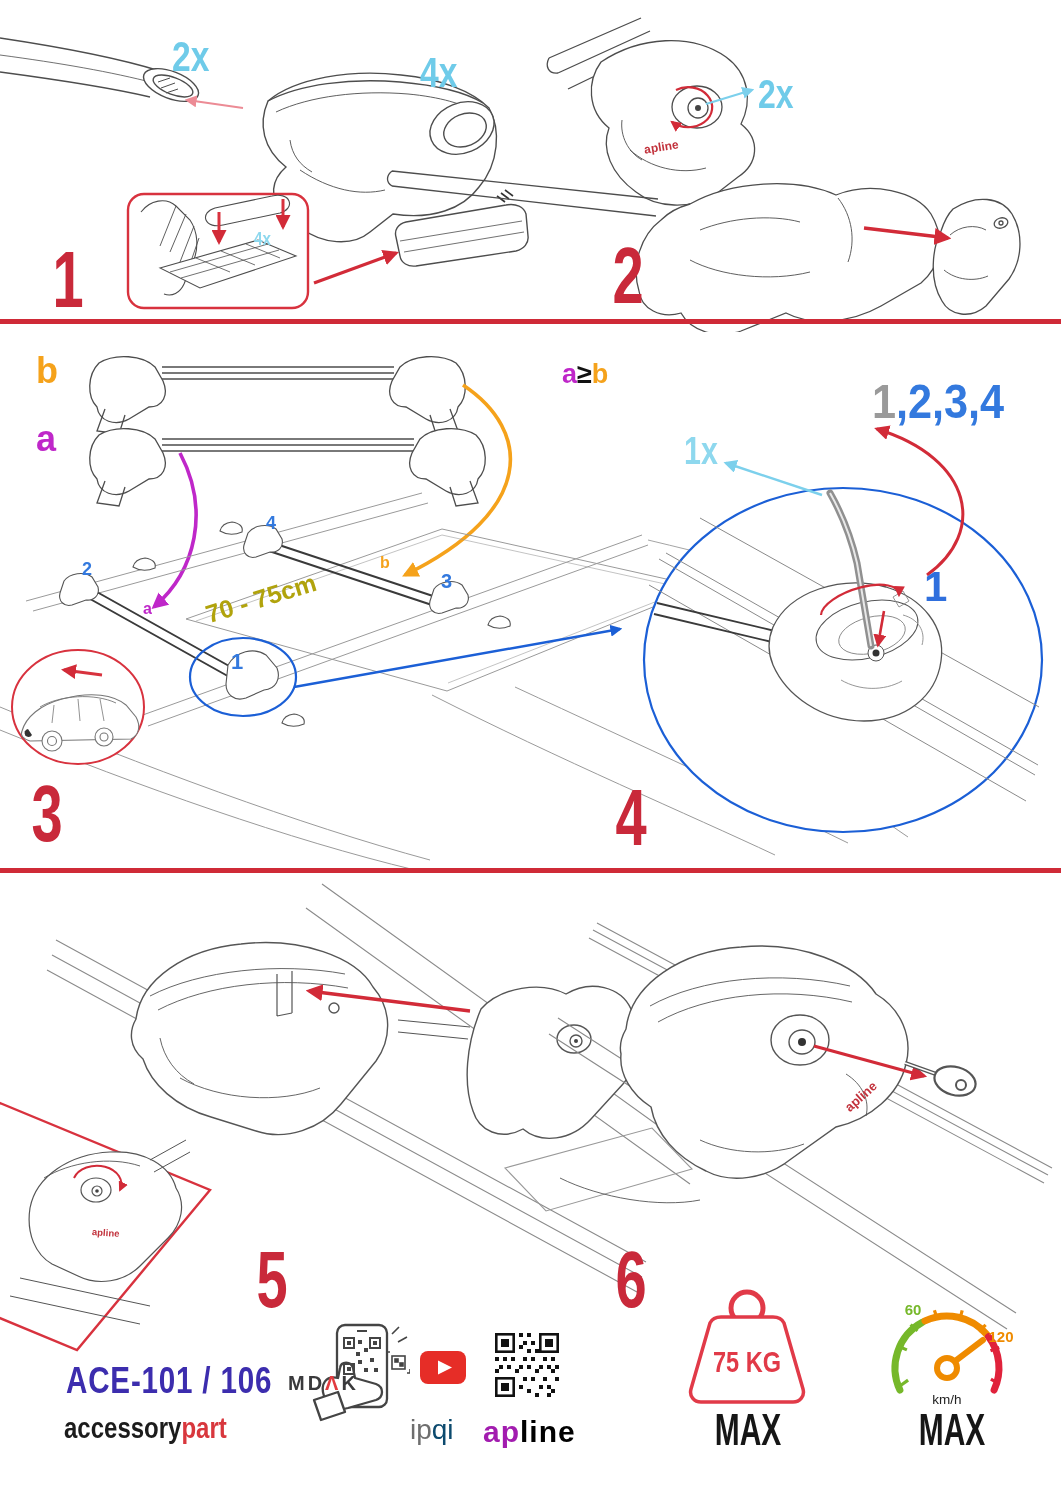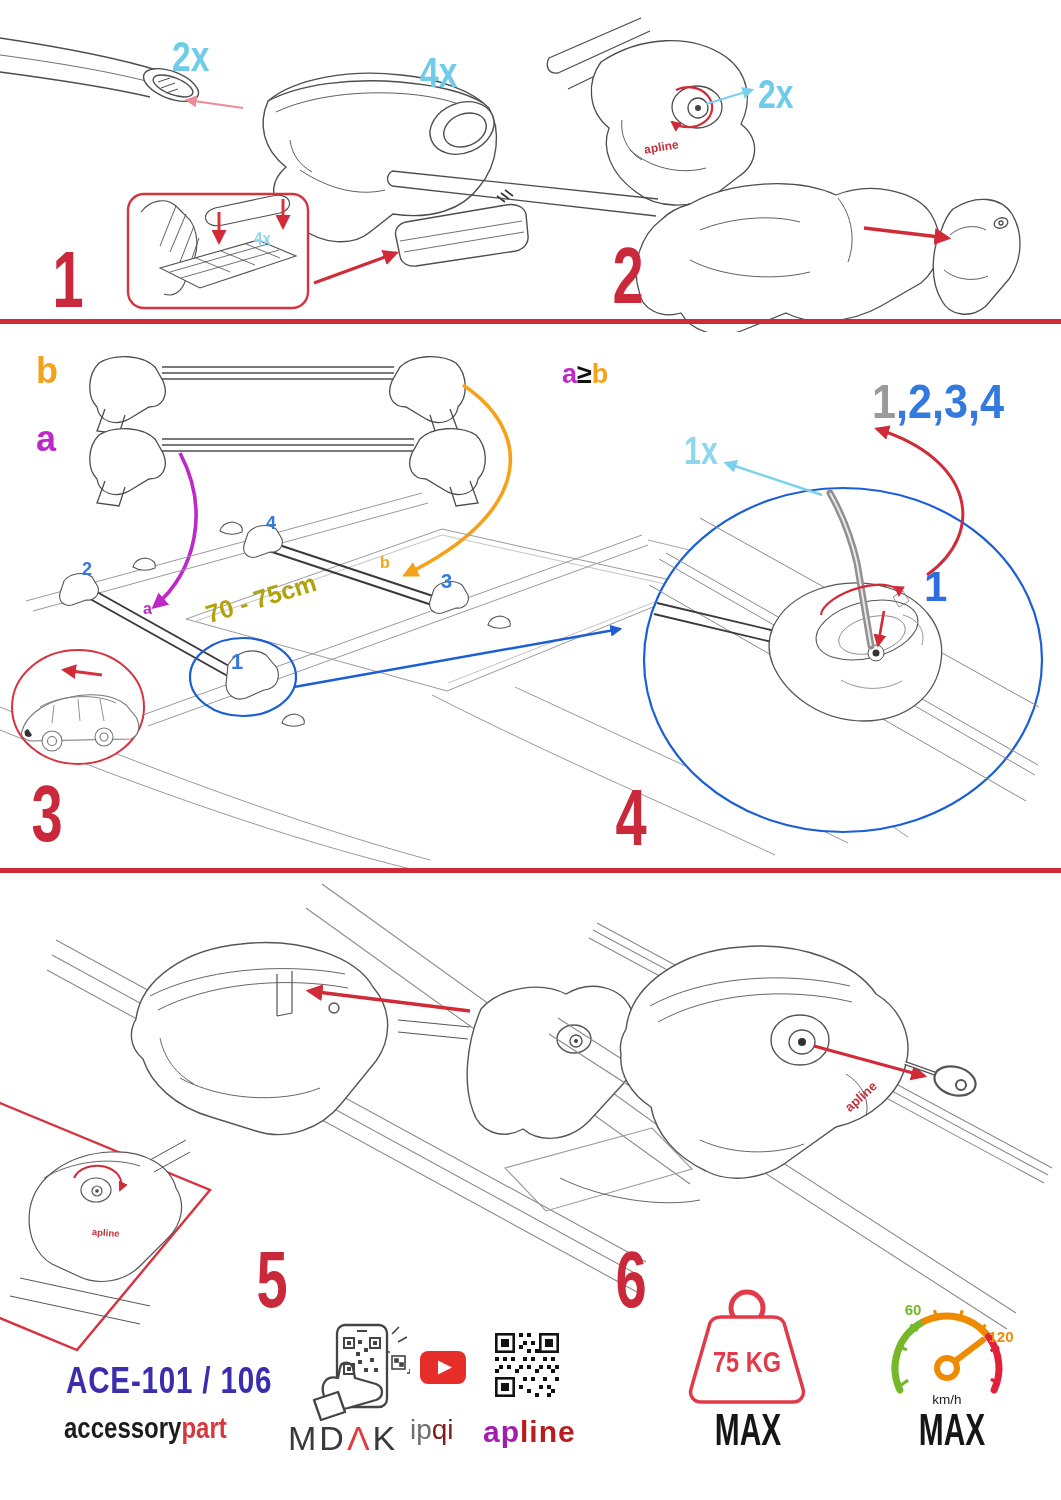--- a/index.html
+++ b/index.html
@@ -323,47 +323,47 @@
     </g>
     <g stroke="#444" stroke-width="1.6" fill="none">
       <path d="M80,16 l7,-7 M86,24 l9,-5"></path>
       <rect x="80" y="38" width="13" height="13"></rect>
       <rect x="83" y="41" width="3" height="3" fill="#444"></rect>
         <rect x="88" y="45" width="3" height="3" fill="#444"></rect>
       <path d="M78,34 h-3 v4 M95,55 h3 v-4"></path>
     </g>
   </svg>
 
-  <div class="lbl" style="left:288px;top:1421px;font-size:34px;font-weight:400;letter-spacing:3px">
+  <div class="lbl" style="left:288px;top:1373px;font-size:20px;font-weight:700;letter-spacing:3px">
     <span style="color:#3a3a3c">MD</span><span style="color:#e23b3f">Λ</span><span style="color:#3a3a3c">K</span>
   </div>
 
   <svg style="left:420px;top:1351px" width="48" height="36" viewBox="0 0 48 36">
     <rect x="0" y="0" width="46" height="33" rx="8" fill="#e62d27"></rect>
     <path d="M18,9.5 L32,16.5 L18,23.5 Z" fill="#fff"></path>
   </svg>
   <div class="lbl" style="left:410px;top:1416px;font-size:28px;font-weight:400">
-    <span style="color:#6e6e6e">ip</span><span style="color:#7f1d1d">qi</span>
+    <span style="color:#6e6e6e">ip</span><span style="color:#0c4a6e">qi</span>
   </div>
 
   <svg style="left:495px;top:1333px" width="64" height="64" viewBox="0 0 64 64">
     <g fill="none" stroke="#111" stroke-width="2.6">
       <rect x="1.3" y="1.3" width="17.4" height="17.4"></rect>
       <rect x="45.3" y="1.3" width="17.4" height="17.4"></rect>
       <rect x="1.3" y="45.3" width="17.4" height="17.4"></rect>
     </g>
     <g fill="#111">
       <rect x="6" y="6" width="8" height="8"></rect>
         <rect x="50" y="6" width="8" height="8"></rect>
         <rect x="6" y="50" width="8" height="8"></rect>
       <path d="M24,0h4v4h-4z M32,0h4v4h-4z M28,8h4v4h-4z M36,8h4v4h-4z M24,12h4v4h-4z M32,16h4v4h-4z M40,16h4v4h-4z M0,24h4v4h-4z M8,24h4v4h-4z M16,24h4v4h-4z M28,24h4v4h-4z M36,24h4v4h-4z M48,24h4v4h-4z M56,24h4v4h-4z M4,32h4v4h-4z M12,32h4v4h-4z M24,32h4v4h-4z M32,32h4v4h-4z M44,32h4v4h-4z M52,32h4v4h-4z M60,32h4v4h-4z M0,36h4v4h-4z M20,36h4v4h-4z M40,36h4v4h-4z M56,36h4v4h-4z M28,44h4v4h-4z M36,44h4v4h-4z M48,44h4v4h-4z M60,44h4v4h-4z M24,52h4v4h-4z M44,52h4v4h-4z M52,52h4v4h-4z M32,56h4v4h-4z M56,56h4v4h-4z M40,60h4v4h-4z M52,60h4v4h-4z"></path>
     </g>
   </svg>
   <div class="lbl" style="left:483px;top:1417px;font-size:30px;font-weight:700;letter-spacing:1px">
-    <span style="color:#a21caf">ap</span><span style="color:#b91c1c">line</span>
+    <span style="color:#a21caf">ap</span><span style="color:#000000">line</span>
   </div>
 
   <svg style="left:672px;top:1285px" width="150" height="125" viewBox="0 0 150 125">
     <circle cx="75" cy="23" r="16" stroke="#e13a48" stroke-width="5" fill="none"></circle>
     <path d="M38,38 C40,34 44,32 49,32 L101,32 C106,32 110,34 112,38 L131,104 C133,111 128,117 121,117 L29,117 C22,117 17,111 19,104 Z" fill="#fff" stroke="#e13a48" stroke-width="3.5" stroke-linejoin="round"></path>
     <text x="75" y="87" font-size="30" font-weight="700" fill="#e13a48" text-anchor="middle" textLength="68" lengthAdjust="spacingAndGlyphs">75 KG</text>
   </svg>
   <div class="lbl" style="left:698px;top:1408px;width:100px;text-align:center;font-size:44px;font-weight:700;color:#161616;transform:scaleX(.68)">MAX</div>
 
   <svg style="left:880px;top:1295px" width="140" height="115" viewBox="0 0 140 115">

